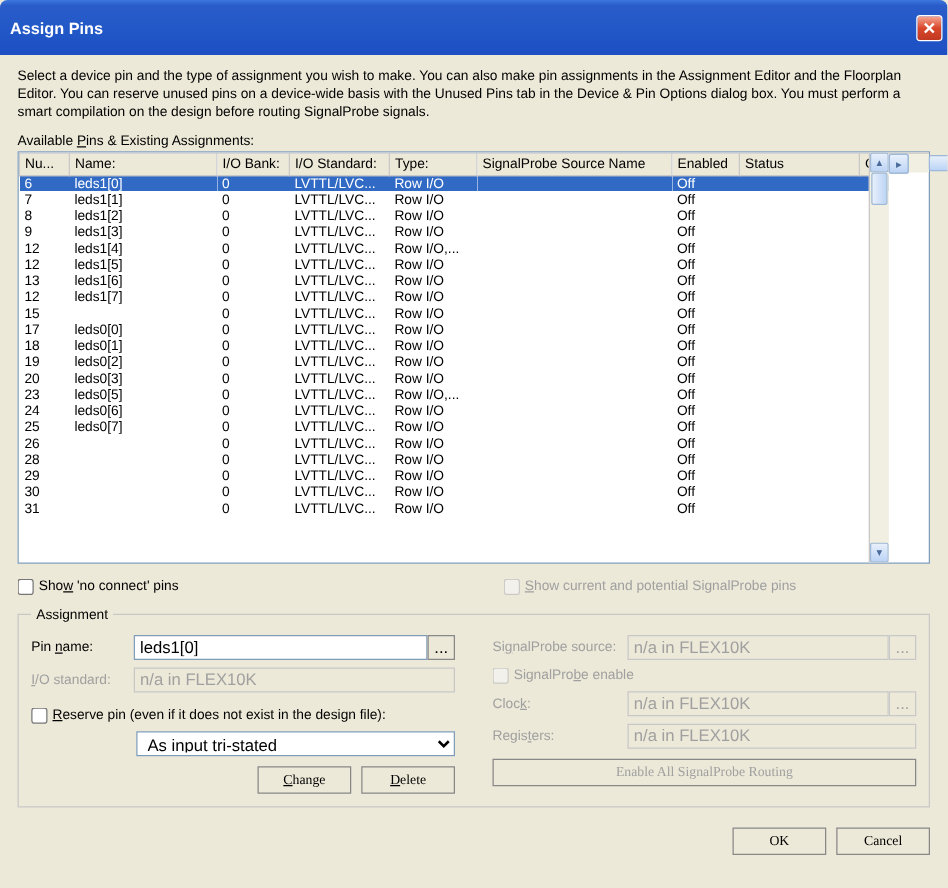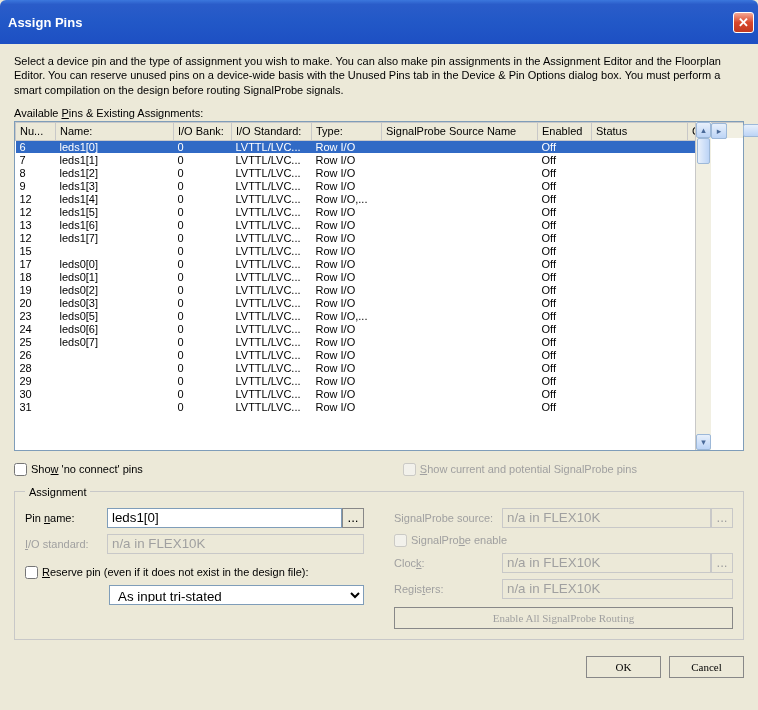--- a/index.html
+++ b/index.html
@@ -361,20 +361,24 @@
         </div>
         <label class="checkbox-row" style="margin-top:12px">
           <input type="checkbox" style="">
           <span><u>R</u>eserve pin (even if it does not exist in the design file):</span>
         </label>
         <div class="form-row" style="padding-left:84px">
           <select style="flex:1">
             <option>As input tri-stated</option>
           </select>
         </div>
+        <div class="button-row" style="justify-content:flex-end">
+          <button class="btn"><u>C</u>hange</button>
+          <button class="btn"><u>D</u>elete</button>
+        </div>
       </div>
       <div class="col">
         <div class="form-row disabled">
           <label style="width:108px">Si<u>g</u>nalProbe source:</label>
           <input type="text" disabled="" style="flex: 1 1 0%;" value="n/a in FLEX10K">
           <button class="ellipsis-btn" disabled="">...</button>
         </div>
         <label class="checkbox-row disabled">
           <input type="checkbox" disabled="" style="">
           <span>SignalPro<u>b</u>e enable</span>

